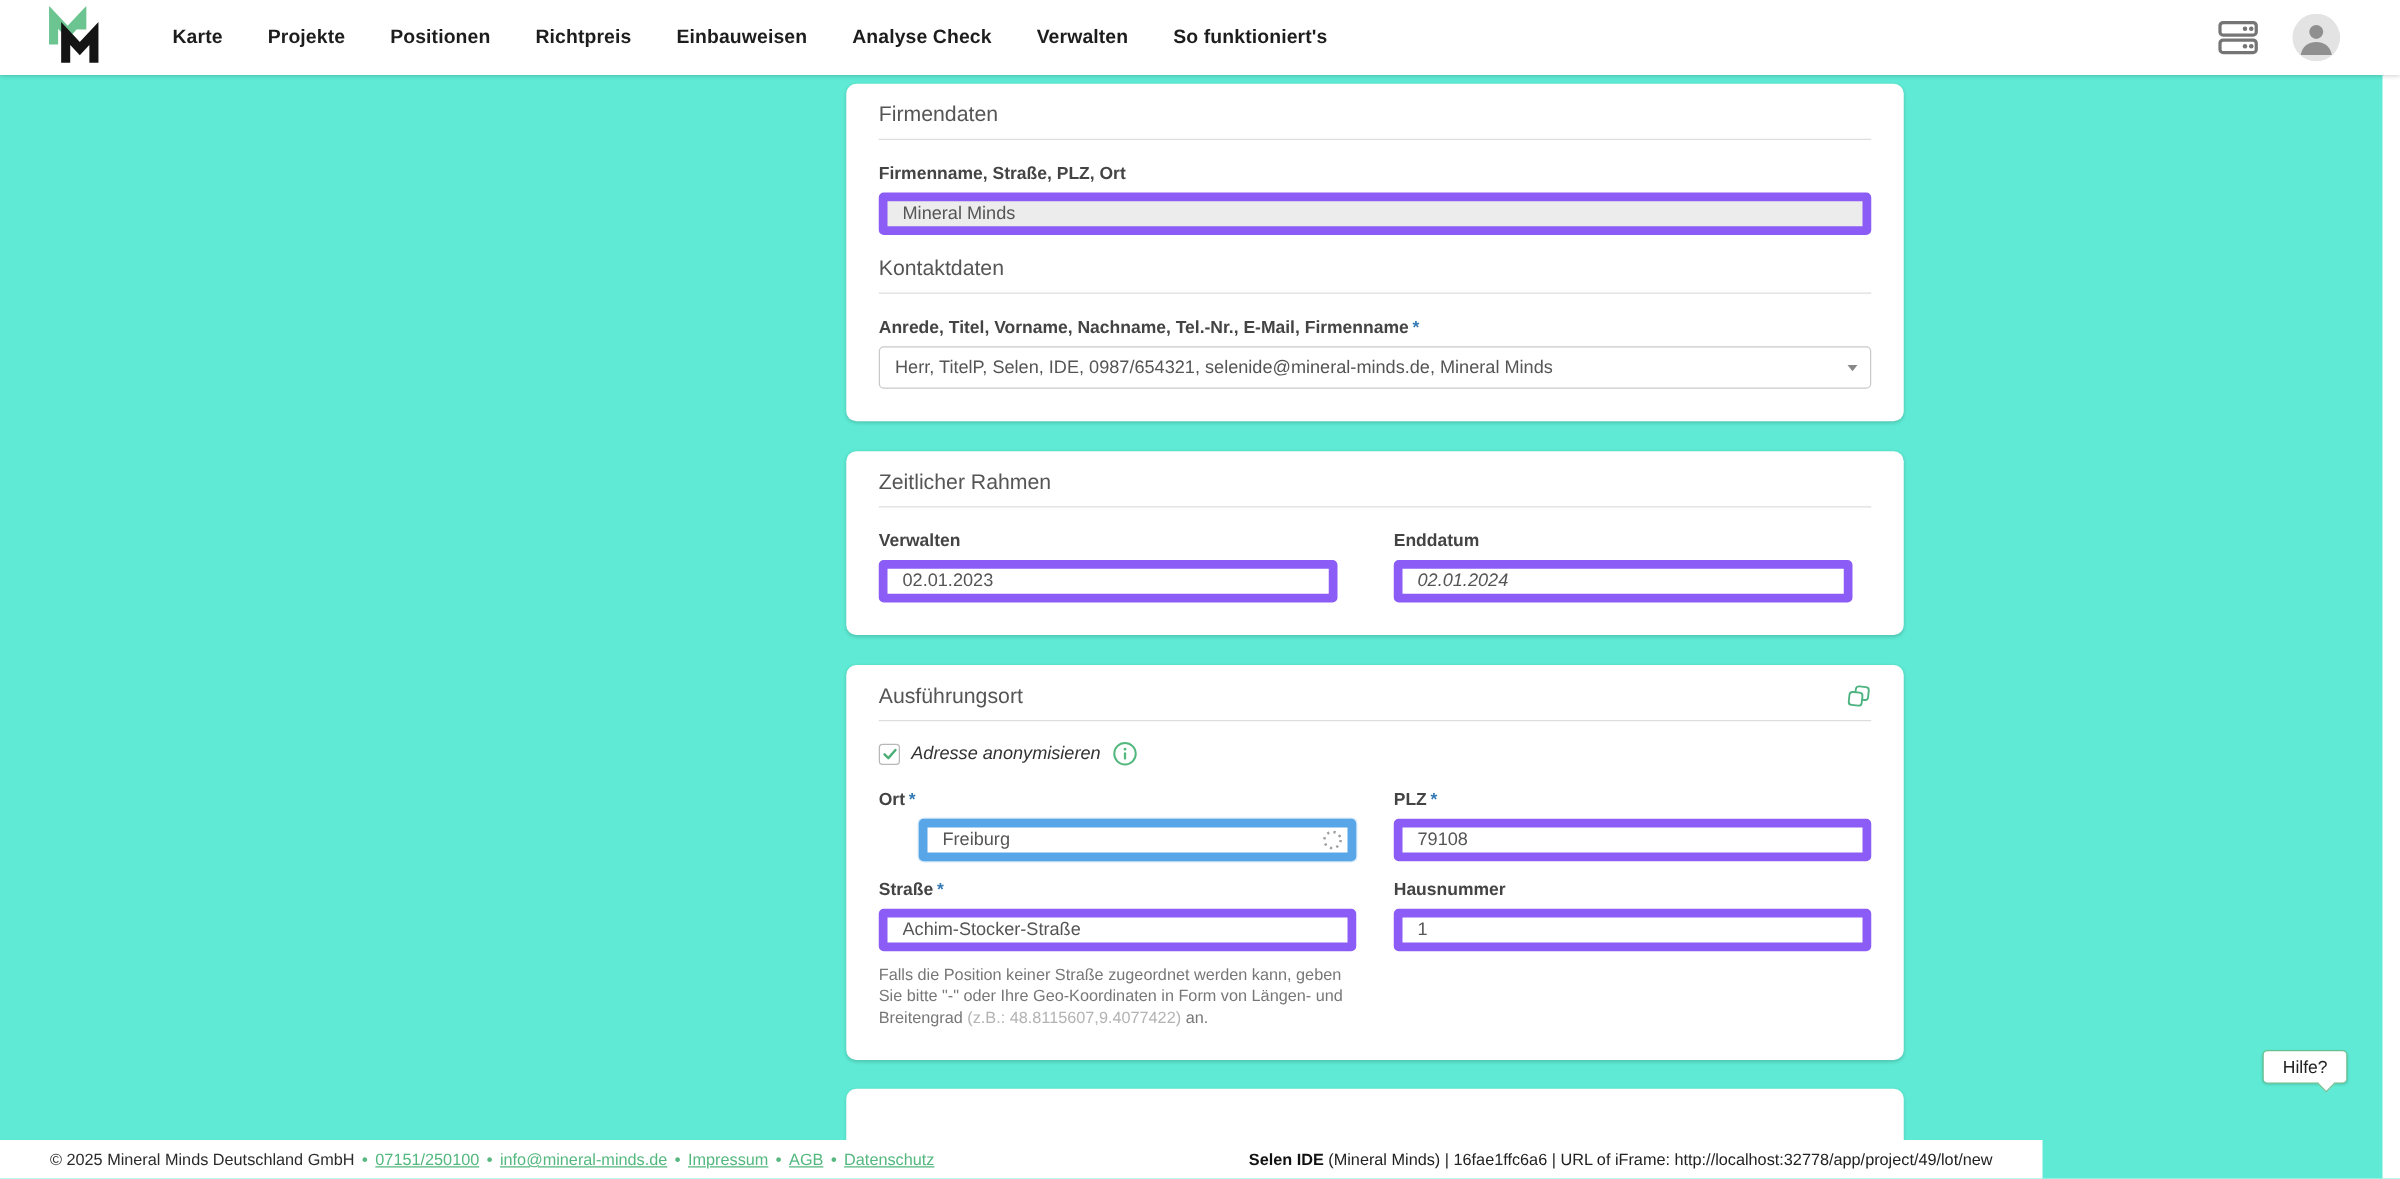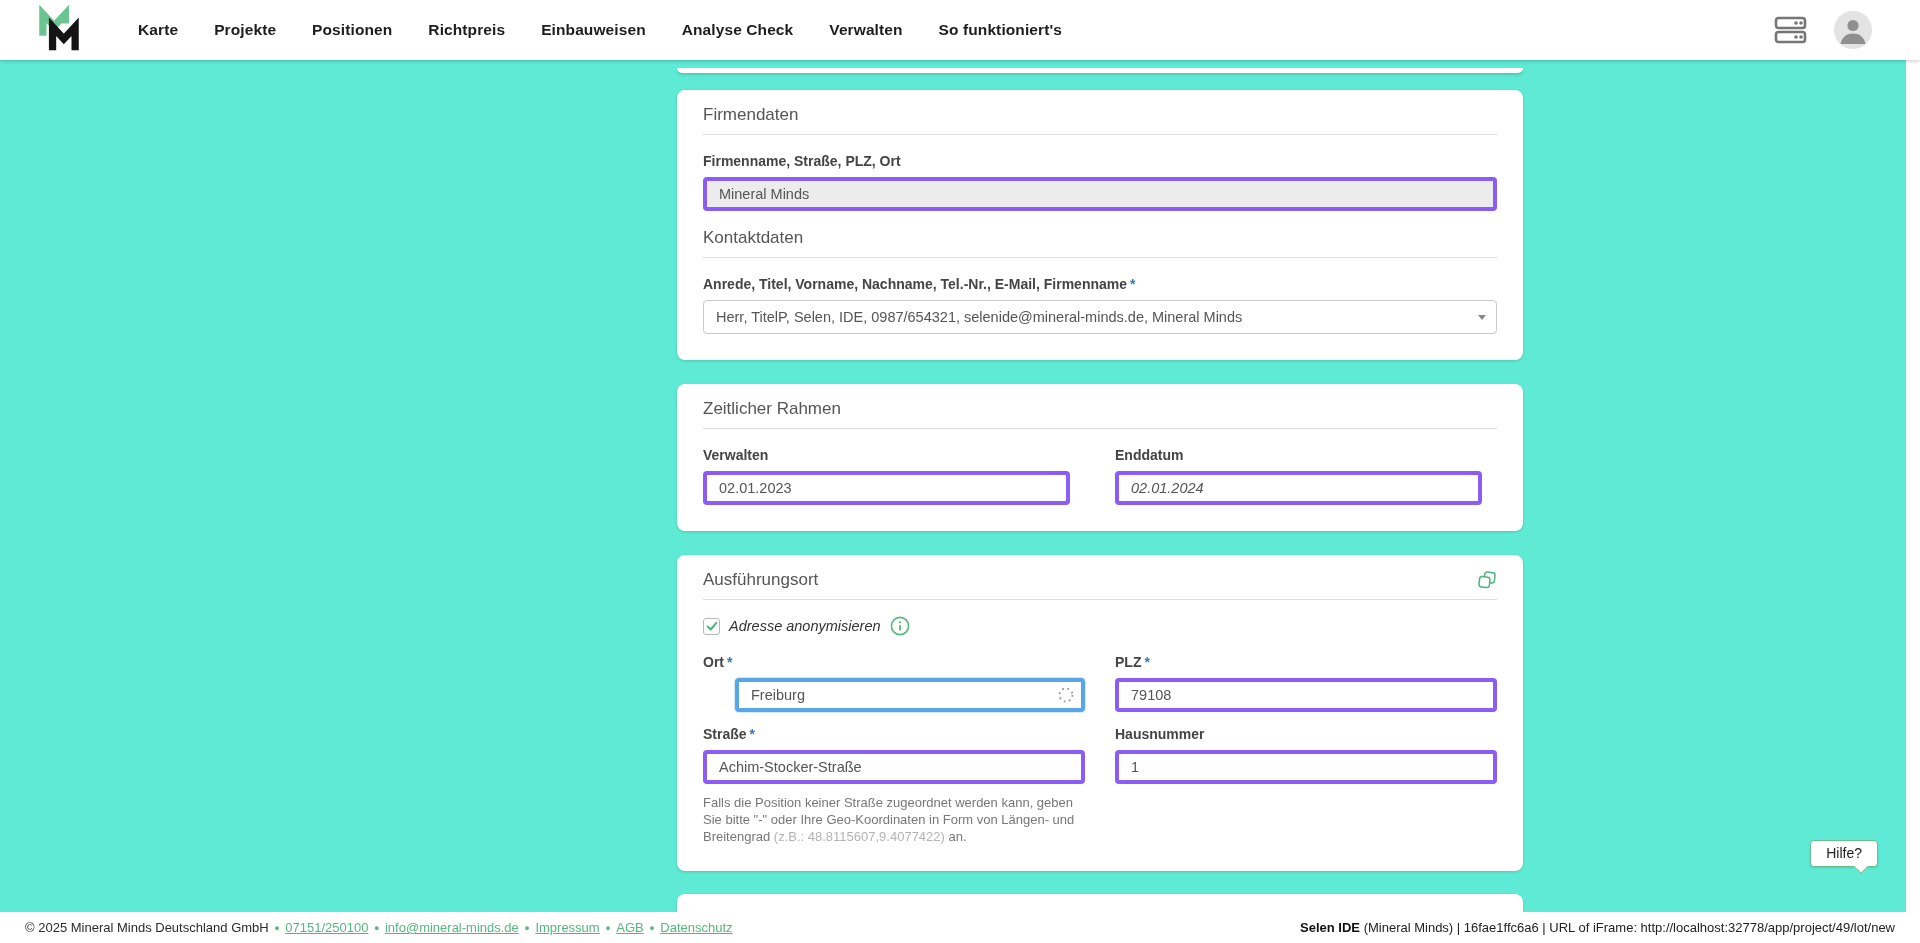--- a/index.html
+++ b/index.html
@@ -14,34 +14,34 @@
   .nav-item { font-size:15.5px; font-weight:600; color:#1d1d1d; letter-spacing:.1px; cursor:pointer; white-space:nowrap; }
   .header-right { margin-left:auto; display:flex; align-items:center; gap:26px; margin-right:48px; }
   .rack-btn { width:34px; height:30px; cursor:pointer; display:flex; align-items:center; }
   .avatar { width:38px; height:38px; border-radius:50%; background:#e3e3e3; overflow:hidden; cursor:pointer;
             display:flex; align-items:center; justify-content:center; }
 
   
   .scroll-track { position:absolute; top:0; right:0; width:14px; height:943px; background:#ffffff; z-index:5; }
 
   
-  .content { position:absolute; left:677px; top:68px; width:846px; z-index:10; }
+  .content { position:absolute; left:677px; top:45px; width:846px; z-index:10; }
   .card { background:#ffffff; border-radius:8px; box-shadow:0 1px 3px rgba(0,0,0,.16); }
   .card-partial-top { height:5px; border-radius:0 0 8px 8px; box-shadow:0 2px 3px rgba(0,0,0,.15); }
   .card-main { margin-top:17px; padding:14px 26px 26px 26px; }
   .card-mt { margin-top:24px; }
   .card-partial-bottom { margin-top:23px; height:42px; border-radius:8px 8px 0 0; box-shadow:0 1px 3px rgba(0,0,0,.12); }
 
   .sec-title { font-size:17px; font-weight:400; color:#555; line-height:22px; margin-bottom:8px; }
   .sec-title-row { display:flex; align-items:center; justify-content:space-between; margin-bottom:8px; }
   .sec-title-row .sec-title { margin-bottom:0; }
   .rule { border:none; border-top:1px solid #ddd; margin:0 0 18px 0; }
   .field-label { font-size:14px; font-weight:700; color:#444; line-height:17px; margin-bottom:7px; }
   .req { color:#337ab7; font-weight:700; margin-left:3px; }
-  .tinput { width:100%; height:34px; border:4px solid #8b5cf6; border-radius:4px; background:#fff;
+  .tinput { width:100%; height:34px; border:7px solid #8b5cf6; border-radius:4px; background:#fff;
             font-family:"Liberation Sans",sans-serif; font-size:14.5px; color:#555; padding:0 12px; outline:none; }
   .tinput:disabled, .tinput.disabled { background:#ececec; color:#555; }
   .tinput.focused { border-color:#58a6e8; box-shadow:0 0 0 1px rgba(88,166,232,.25); }
   .sec2 { margin-top:16px; }
 
   .select-wrap { position:relative; width:100%; }
   .tselect { width:100%; height:34px; border:1px solid #c9c9c9; border-radius:4px; background:#fff;
              font-family:"Liberation Sans",sans-serif; font-size:14.5px; color:#555; padding:0 28px 0 12px;
              appearance:none; -webkit-appearance:none; outline:none; }
   .select-arrow { position:absolute; right:11px; top:15px; width:0; height:0; pointer-events:none;
@@ -65,22 +65,22 @@
   .hint .ex { color:#b3b3b3; }
 
   
   .help-btn { position:absolute; right:42px; bottom:76px; background:#fff; border:1px solid #6abf8f;
               border-radius:4px; padding:4px 15px 5px 15px; font-size:14px; color:#222; cursor:pointer;
               box-shadow:0 1px 2px rgba(0,0,0,.12); z-index:40; }
   .help-tail { position:absolute; right:11px; bottom:-6px; width:10px; height:10px; background:#fff;
                border-right:1px solid #6abf8f; border-bottom:1px solid #6abf8f; transform:rotate(45deg); }
 
   
-  .footer { position:absolute; left:0; bottom:0; width:1920px; height:31px; background:#ffffff; z-index:35;
-            display:flex; align-items:center; justify-content:space-between; padding:0 25px; font-size:13px; color:#2b2b2b; }
+  .footer { position:absolute; left:0; bottom:0; width:1634px; height:31px; background:#ffffff; z-index:35;
+            display:flex; align-items:center; justify-content:space-between; padding:0 40px; font-size:13px; color:#2b2b2b; }
   .footer-left { display:flex; align-items:center; gap:6px; white-space:nowrap; }
   .footer-sep { color:#57b97f; font-weight:700; }
   .footer-link { color:#53b87e; text-decoration:underline; cursor:pointer; }
   .footer-right { white-space:nowrap; color:#222; }
   .footer-right b { font-weight:700; color:#111; }
 </style>
 </head>
 <body>
 
 <div class="stage">

